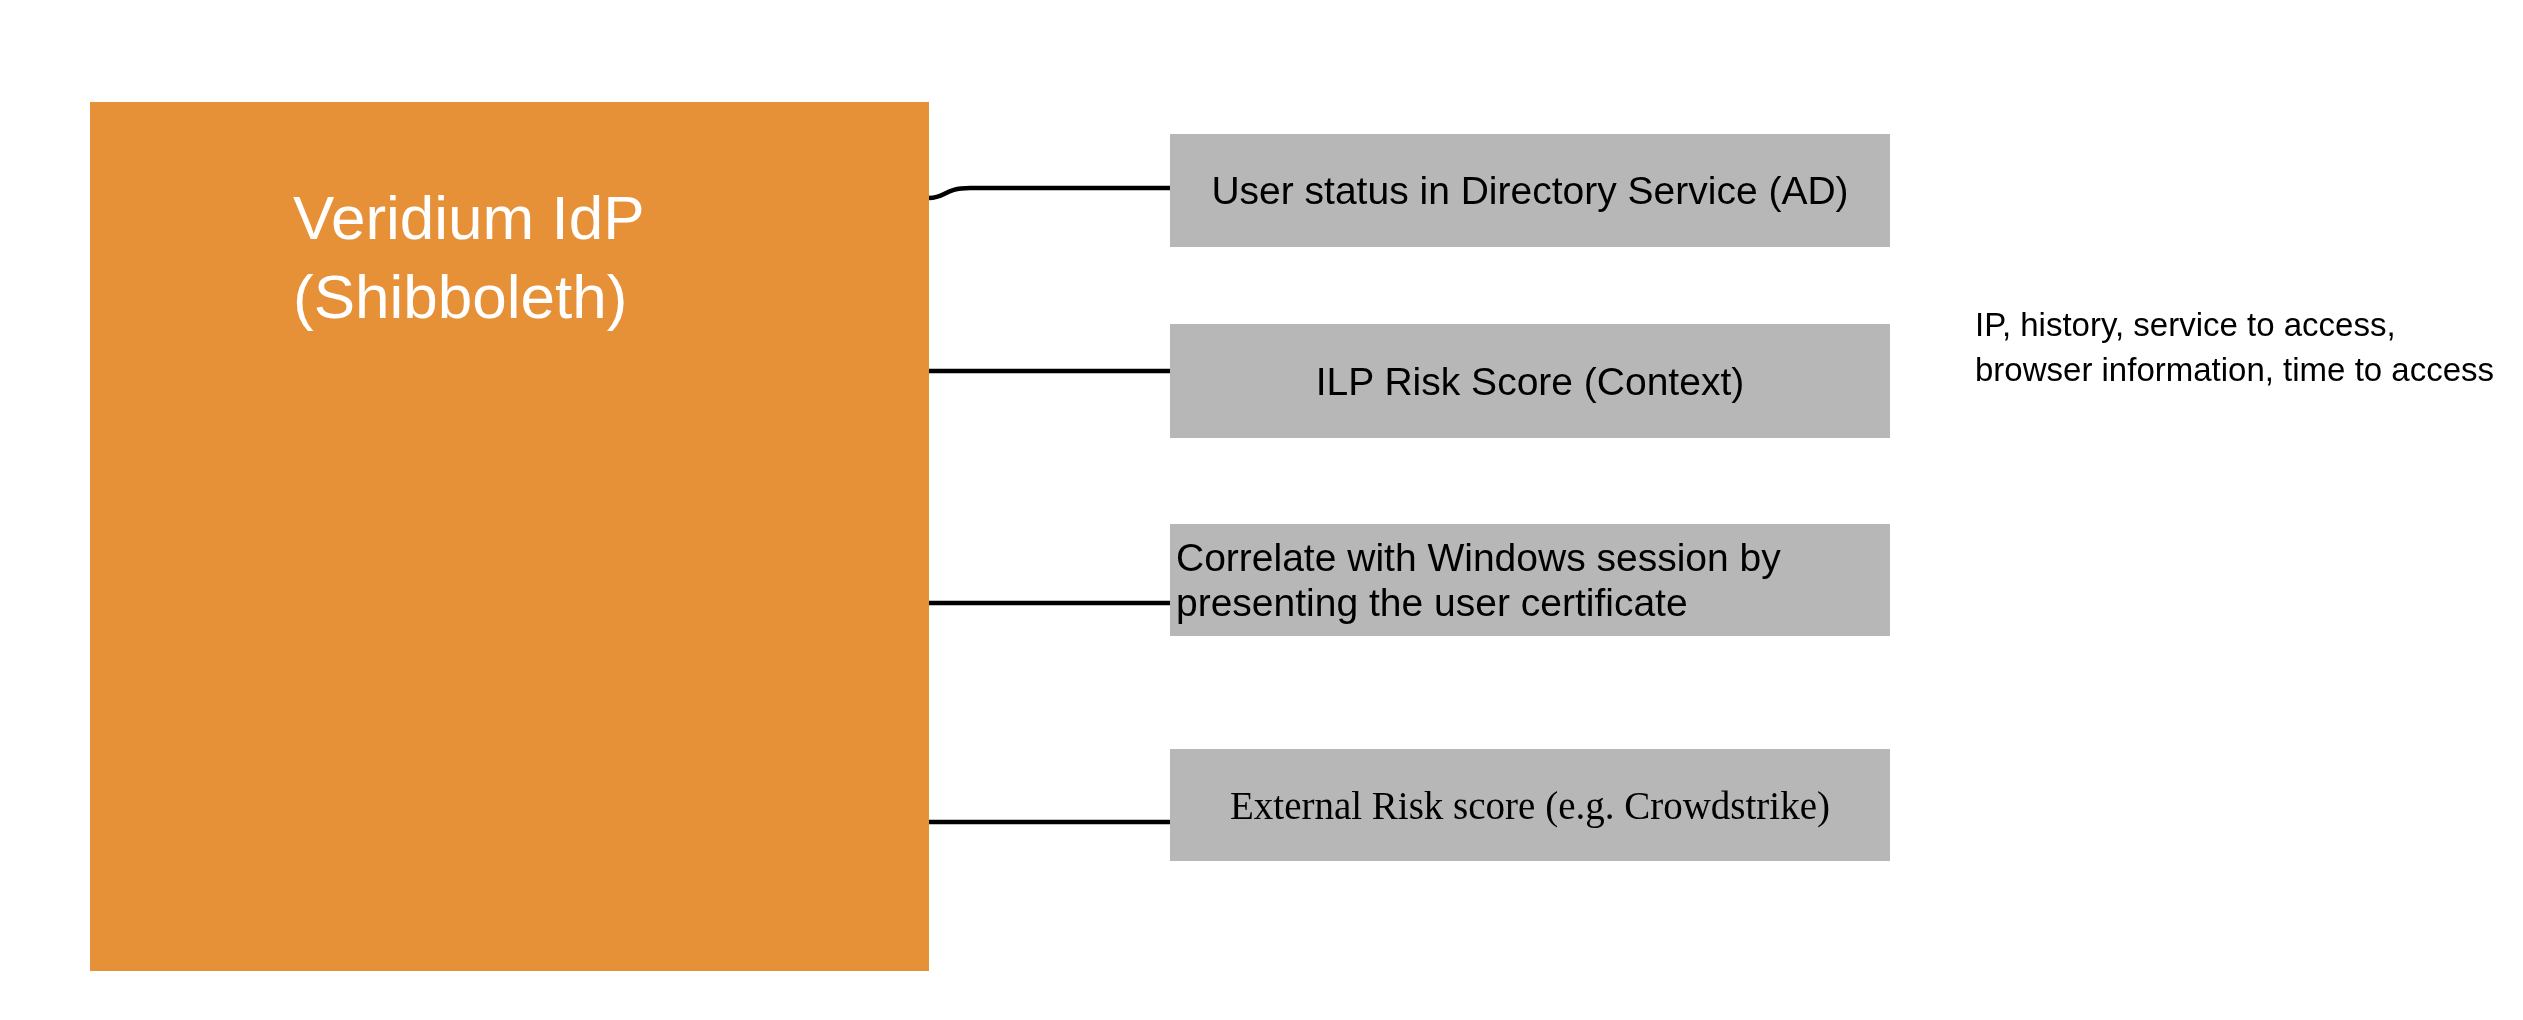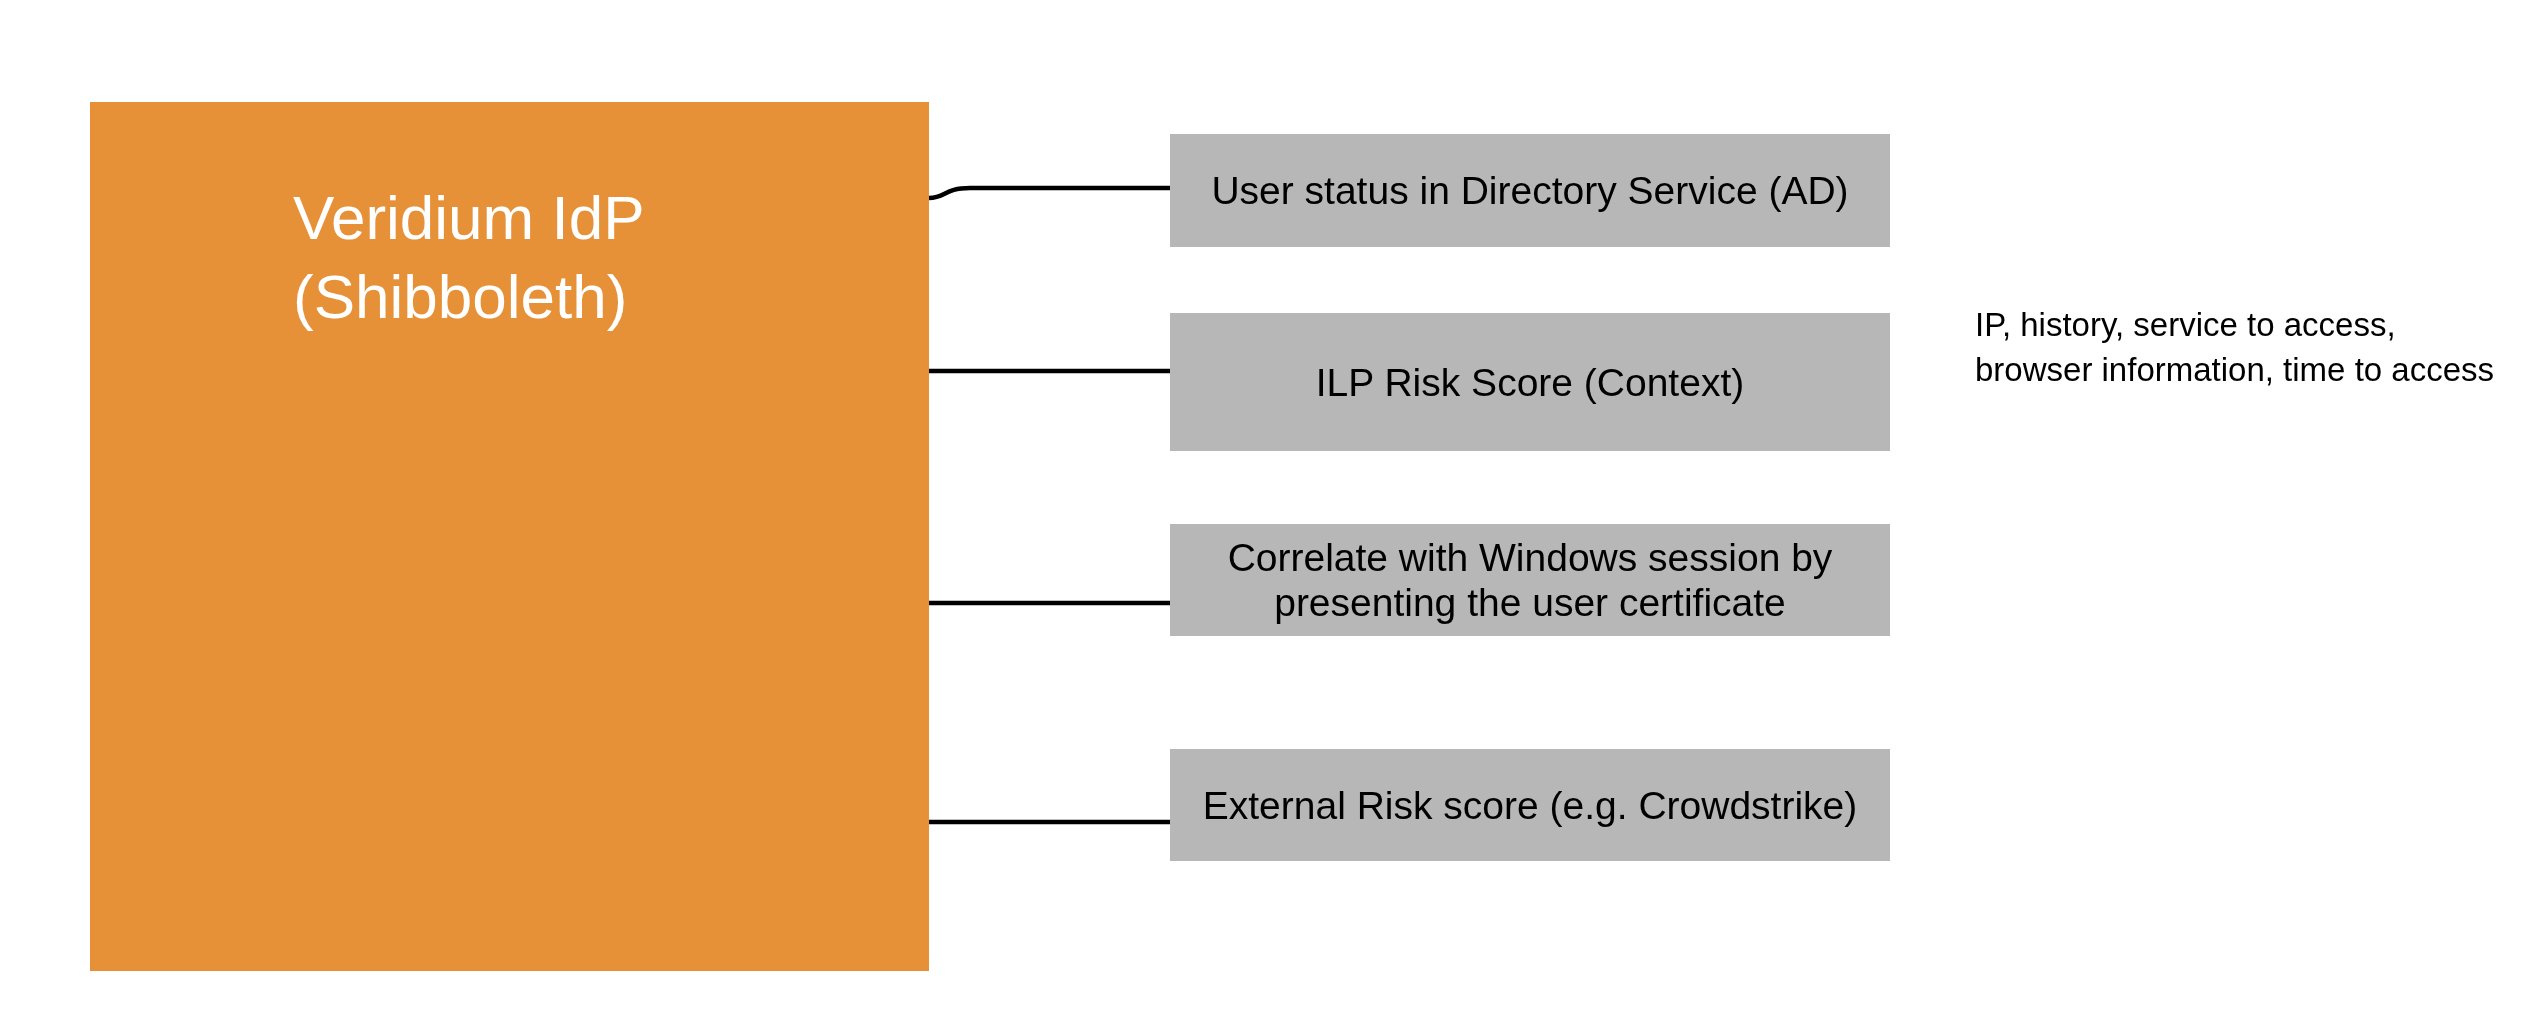--- a/index.html
+++ b/index.html
@@ -56,30 +56,30 @@
     fill: none;
   }
   .factor-box {
     position: absolute;
     left: 1170px;
     width: 720px;
     background: var(--factor-box-fill);
     display: flex;
     align-items: center;
     justify-content: center;
-    text-align: center;
+    text-align: left;
     color: var(--factor-text);
     font-size: 39px;
     line-height: 45px;
     padding: 0 6px;
   }
   .factor-box-1 { top: 134px; height: 113px; }
-  .factor-box-2 { top: 313px; height: 138px; }
+  .factor-box-2 { top: 324px; height: 114px; }
   .factor-box-3 { top: 524px; height: 112px; }
-  .factor-box-4 { top: 749px; height: 112px; }
+  .factor-box-4 { top: 749px; height: 112px; font-family: Liberation Serif, serif; }
   .annotation {
     position: absolute;
     left: 1975px;
     top: 302px;
     width: 530px;
     color: var(--factor-text);
     font-size: 33px;
     line-height: 45px;
   }
 </style>

